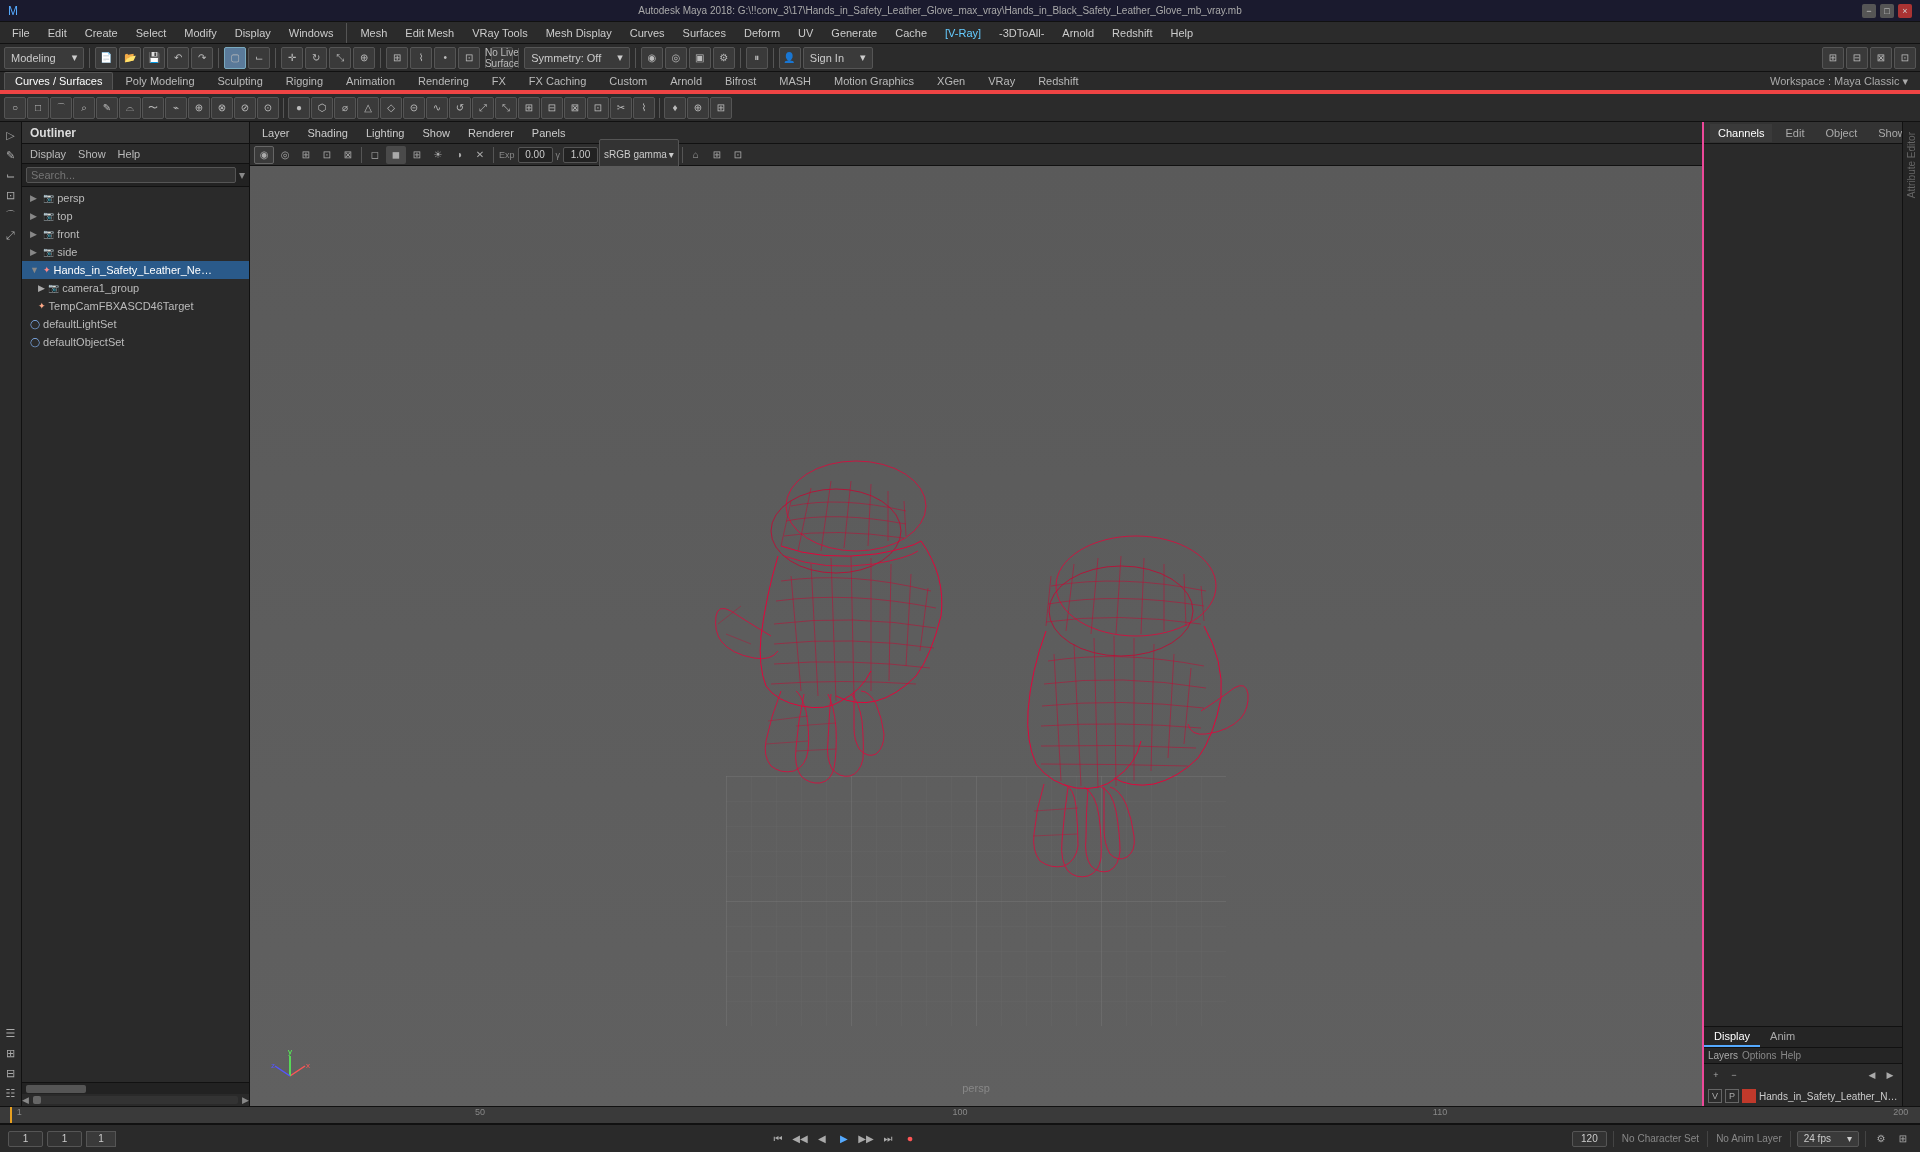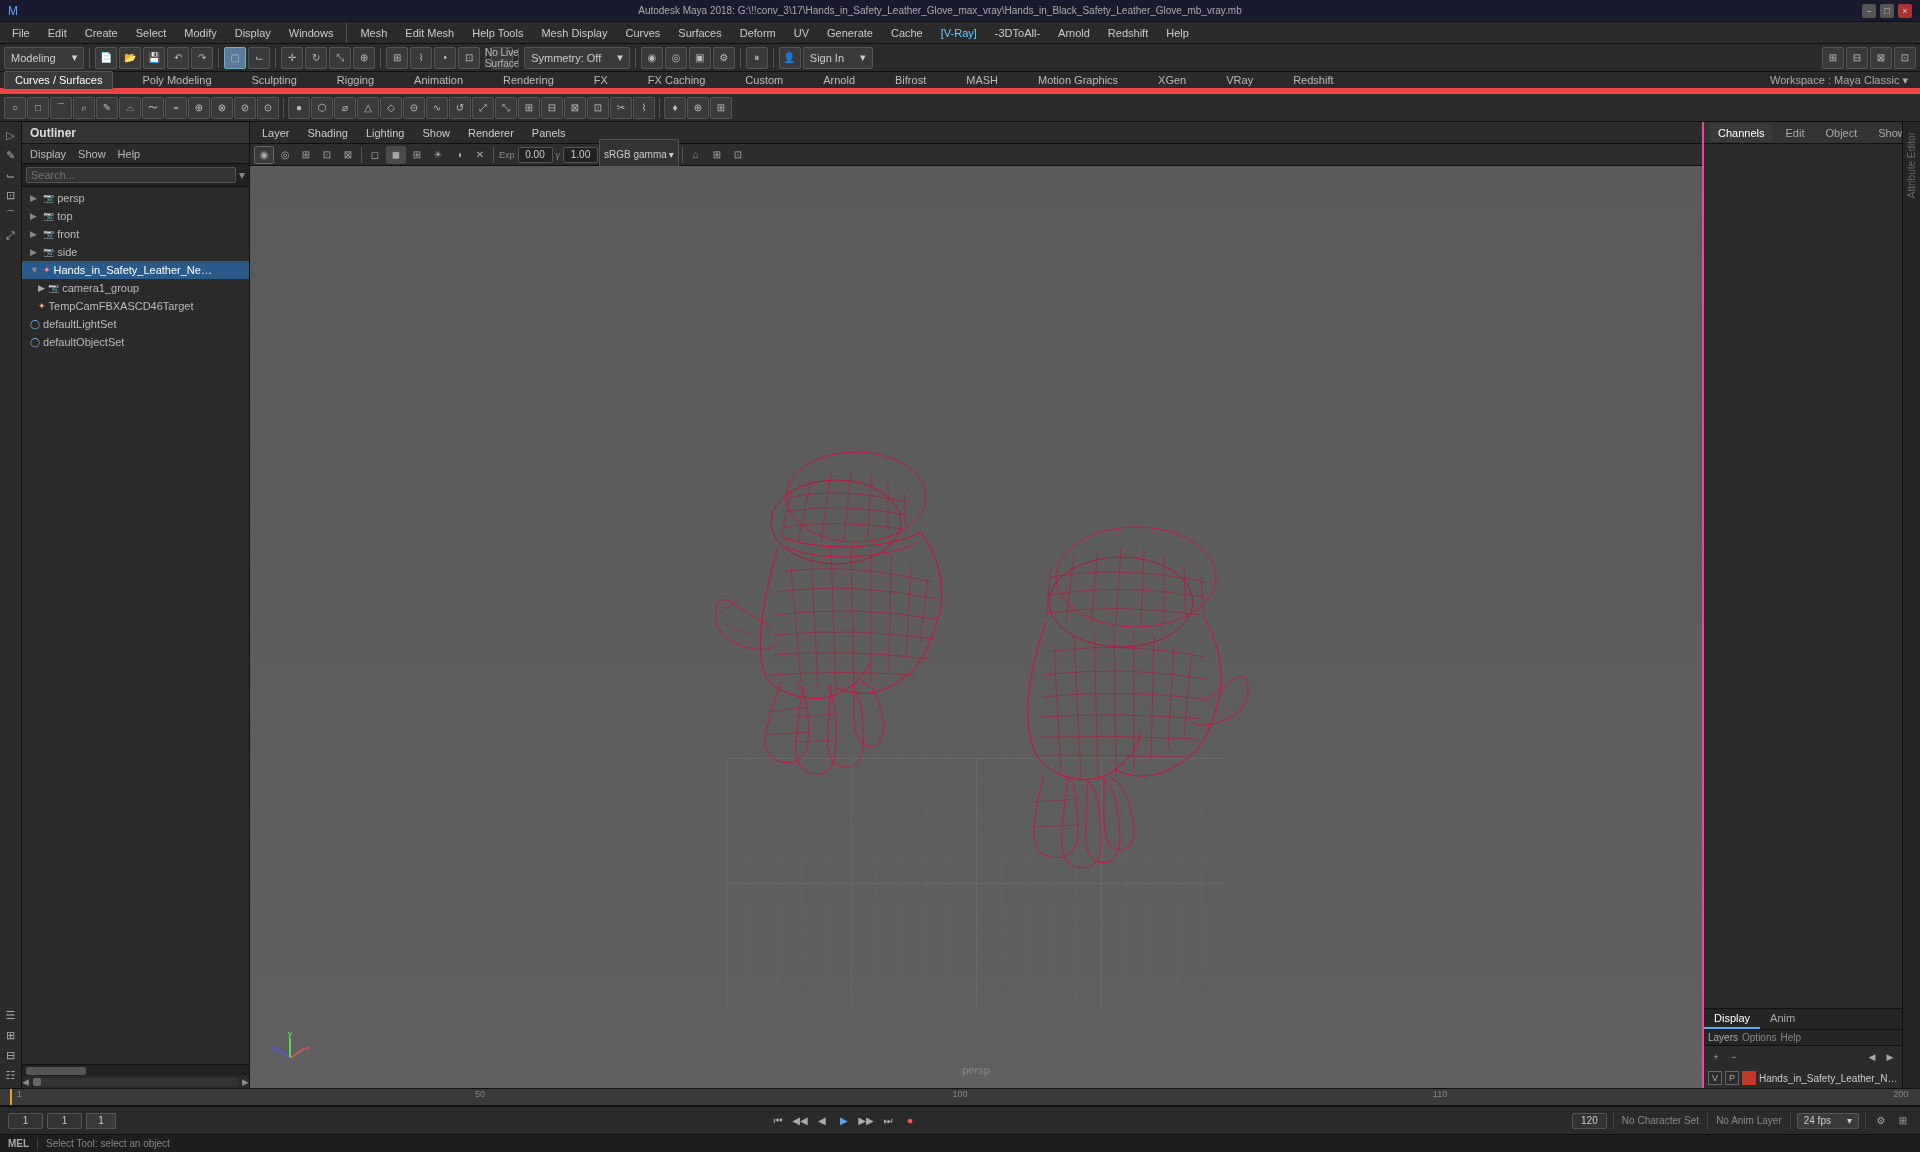--- a/index.html
+++ b/index.html
@@ -429,22 +429,22 @@
       cursor: pointer;
     }
 
     
     #curves-tabs {
       height: 22px;
       background: #2a2a2a;
       display: flex;
       align-items: center;
       padding: 0 4px;
-      gap: 18px;
-      border-bottom: 6px solid #ef4444;
+      gap: 1px;
+      border-bottom: 4px solid #ef4444;
     }
 
     
     #icon-toolbar2 {
       height: 28px;
       background: #2b2b2b;
       display: flex;
       align-items: center;
       padding: 0 4px;
       gap: 1px;
@@ -490,21 +490,21 @@
     <span class="menu-item">File</span>
     <span class="menu-item">Edit</span>
     <span class="menu-item">Create</span>
     <span class="menu-item">Select</span>
     <span class="menu-item">Modify</span>
     <span class="menu-item">Display</span>
     <span class="menu-item">Windows</span>
     <div class="tb-separator"></div>
     <span class="menu-item">Mesh</span>
     <span class="menu-item">Edit Mesh</span>
-    <span class="menu-item">Help Tools</span>
+    <span class="menu-item">VRay Tools</span>
     <span class="menu-item">Mesh Display</span>
     <span class="menu-item">Curves</span>
     <span class="menu-item">Surfaces</span>
     <span class="menu-item">Deform</span>
     <span class="menu-item">UV</span>
     <span class="menu-item">Generate</span>
     <span class="menu-item">Cache</span>
     <span class="menu-item" style="color:#6cf;">[V-Ray]</span>
     <span class="menu-item">-3DToAll-</span>
     <span class="menu-item">Arnold</span>
@@ -1002,19 +1002,14 @@
     <div class="tr-sep"></div>
     <div class="tb-dropdown" style="height:16px; font-size:10px;">
       <span>24 fps</span>
       <span>▾</span>
     </div>
     <div class="tr-sep"></div>
     <div class="vp-btn" style="width:18px; height:18px;">⚙</div>
     <div class="vp-btn" style="width:18px; height:18px;">⊞</div>
   </div>
 
-  <div id="status-bar">
-    <span class="status-mel">MEL</span>
-    <div style="width:1px; height:12px; background:#444;"></div>
-    <span class="status-item">Select Tool: select an object</span>
-  </div>
 
 </div>
 
 </body></html>

